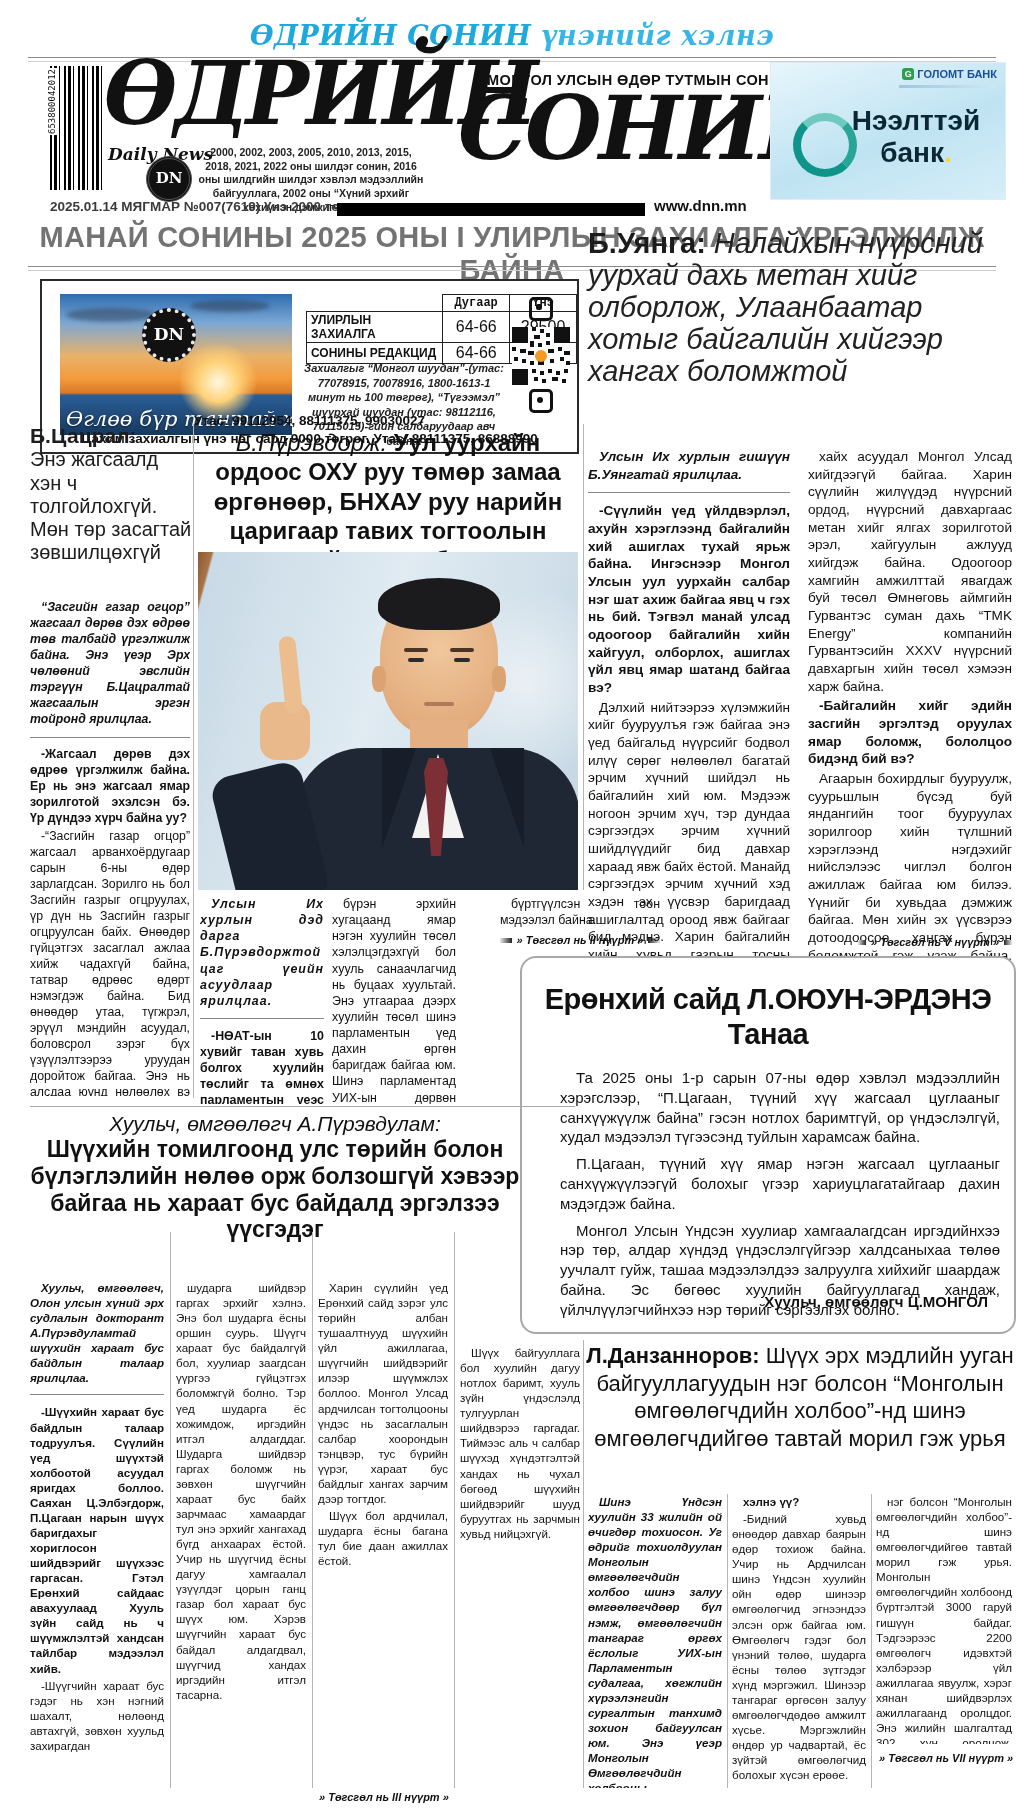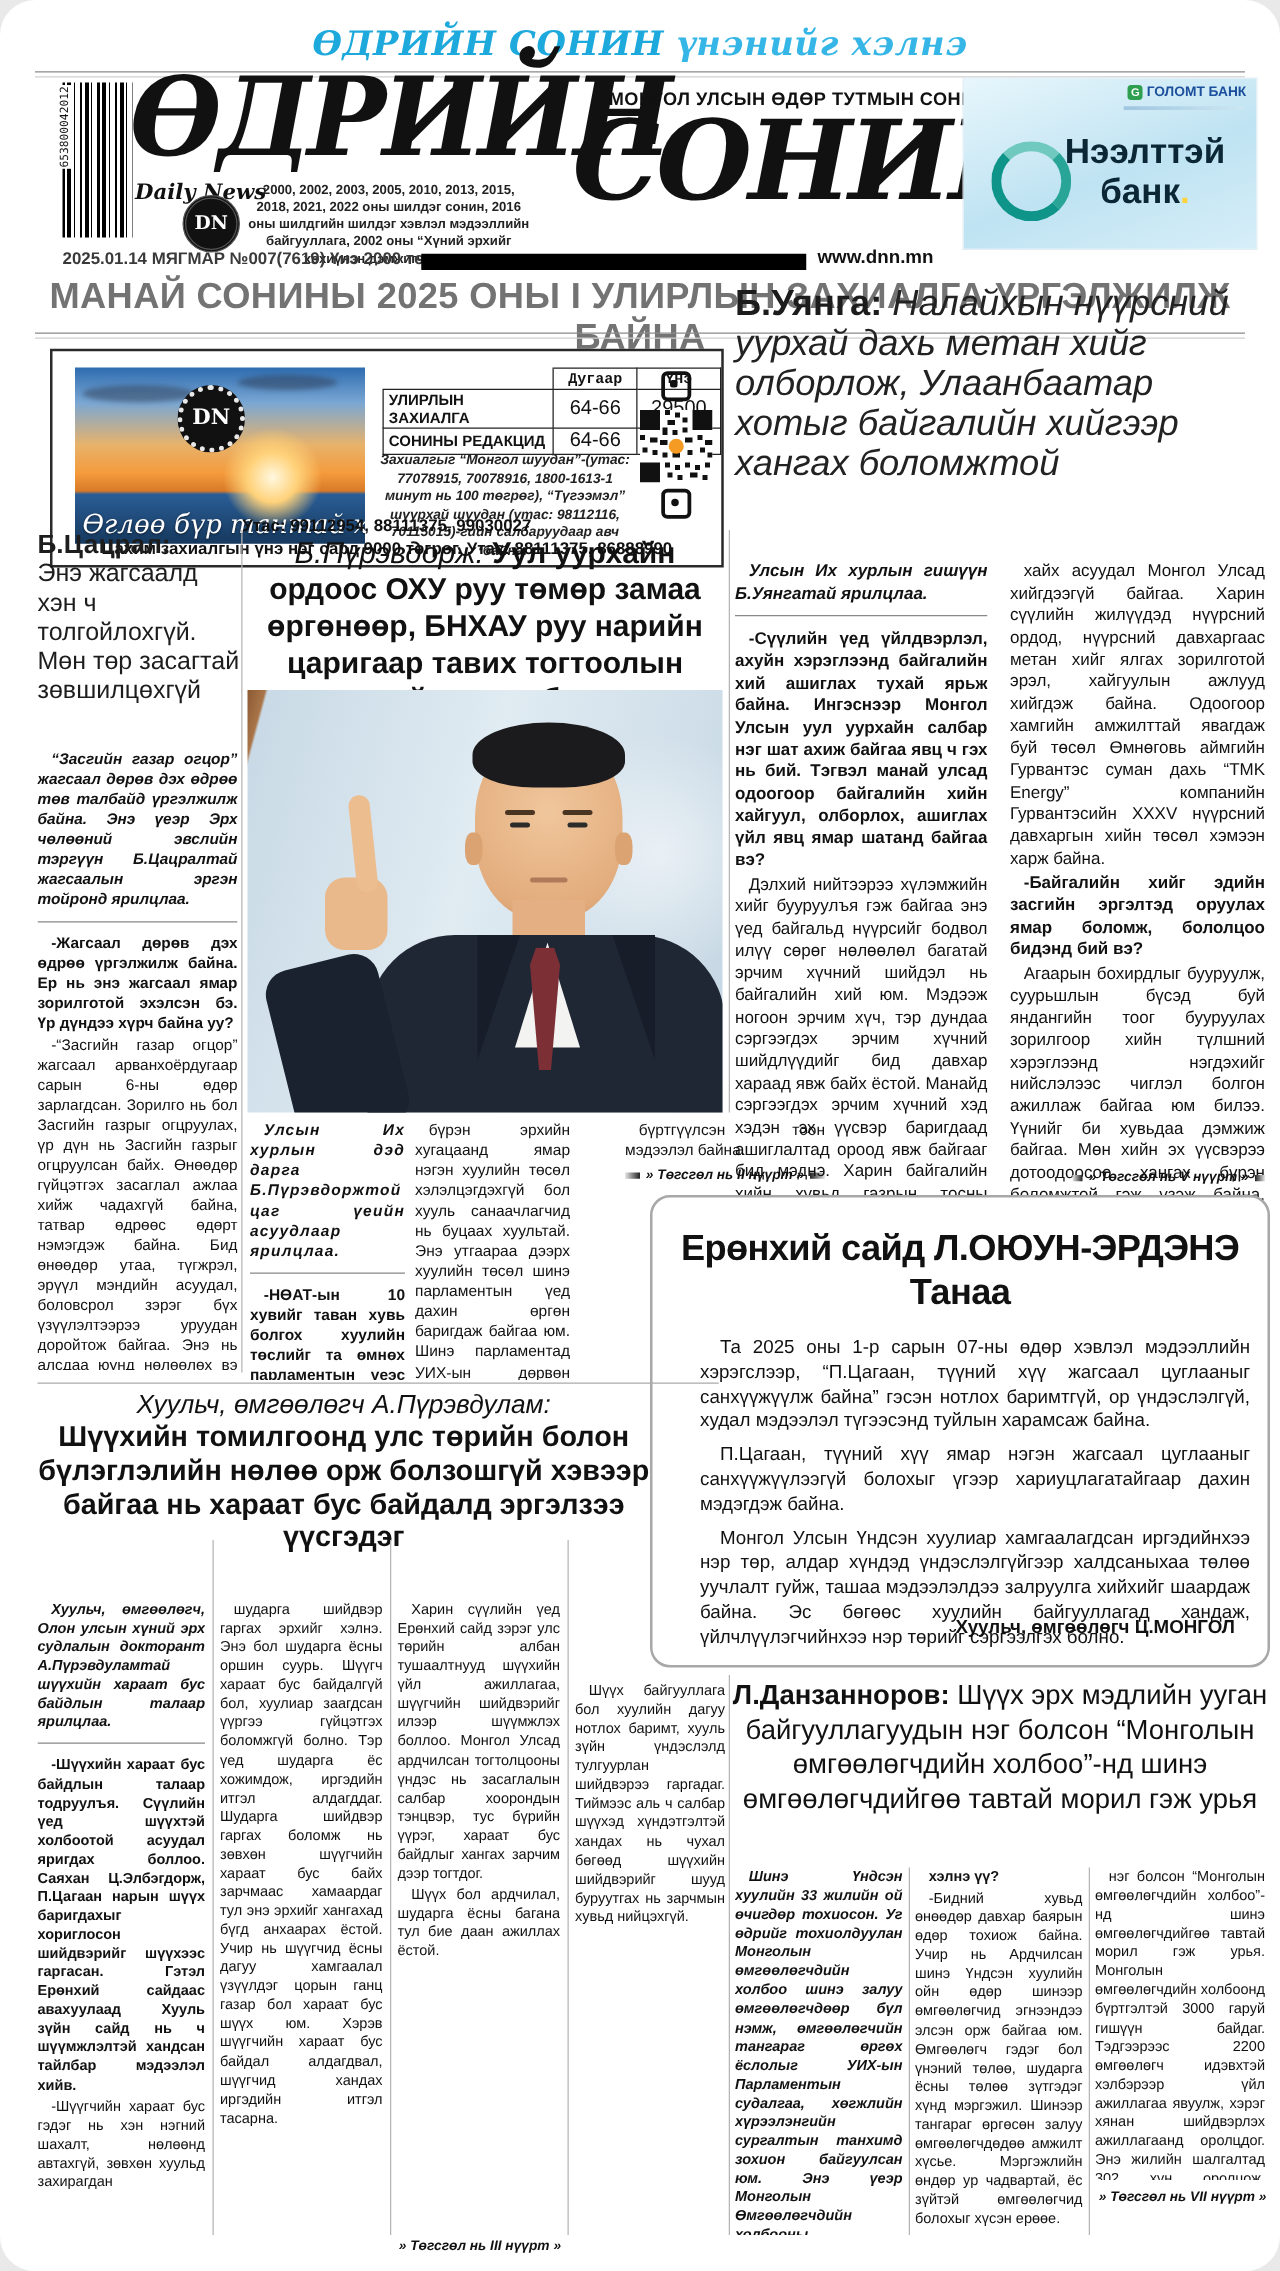--- a/index.html
+++ b/index.html
@@ -1,17 +1,17 @@
 <!DOCTYPE html>
 <html><head>
 <meta charset="utf-8">
 <style>
   html,body{margin:0;padding:0;background:#e9e9e9;}
   #page{position:relative;width:1024px;height:1817px;margin:0 auto;background:#fff;
-        font-family:"Liberation Sans",sans-serif;color:#111;overflow:hidden;border-radius:28px;}
+        font-family:"Liberation Sans",sans-serif;color:#111;overflow:hidden;}
   .abs{position:absolute;}
   
   .tagline{top:20px;left:0;width:100%;text-align:center;font-family:"DejaVu Serif",serif;
            font-style:italic;font-weight:bold;font-size:27px;color:#1ea9dd;letter-spacing:.5px;}
   .tagline .lt{font-weight:600;color:#35b6e6;}
   .rule2{height:3px;border-top:1px solid #8a8a8a;border-bottom:1px solid #cfcfcf;}
   .r-top{top:57px;left:28px;width:968px;}
   .r-banner{top:266px;left:28px;width:968px;}
   .barcode{top:66px;left:50px;width:56px;height:124px;background:
      repeating-linear-gradient(90deg,#000 0 2px,#fff 2px 4px,#000 4px 7px,#fff 7px 9px,#000 9px 10px,#fff 10px 14px);}

